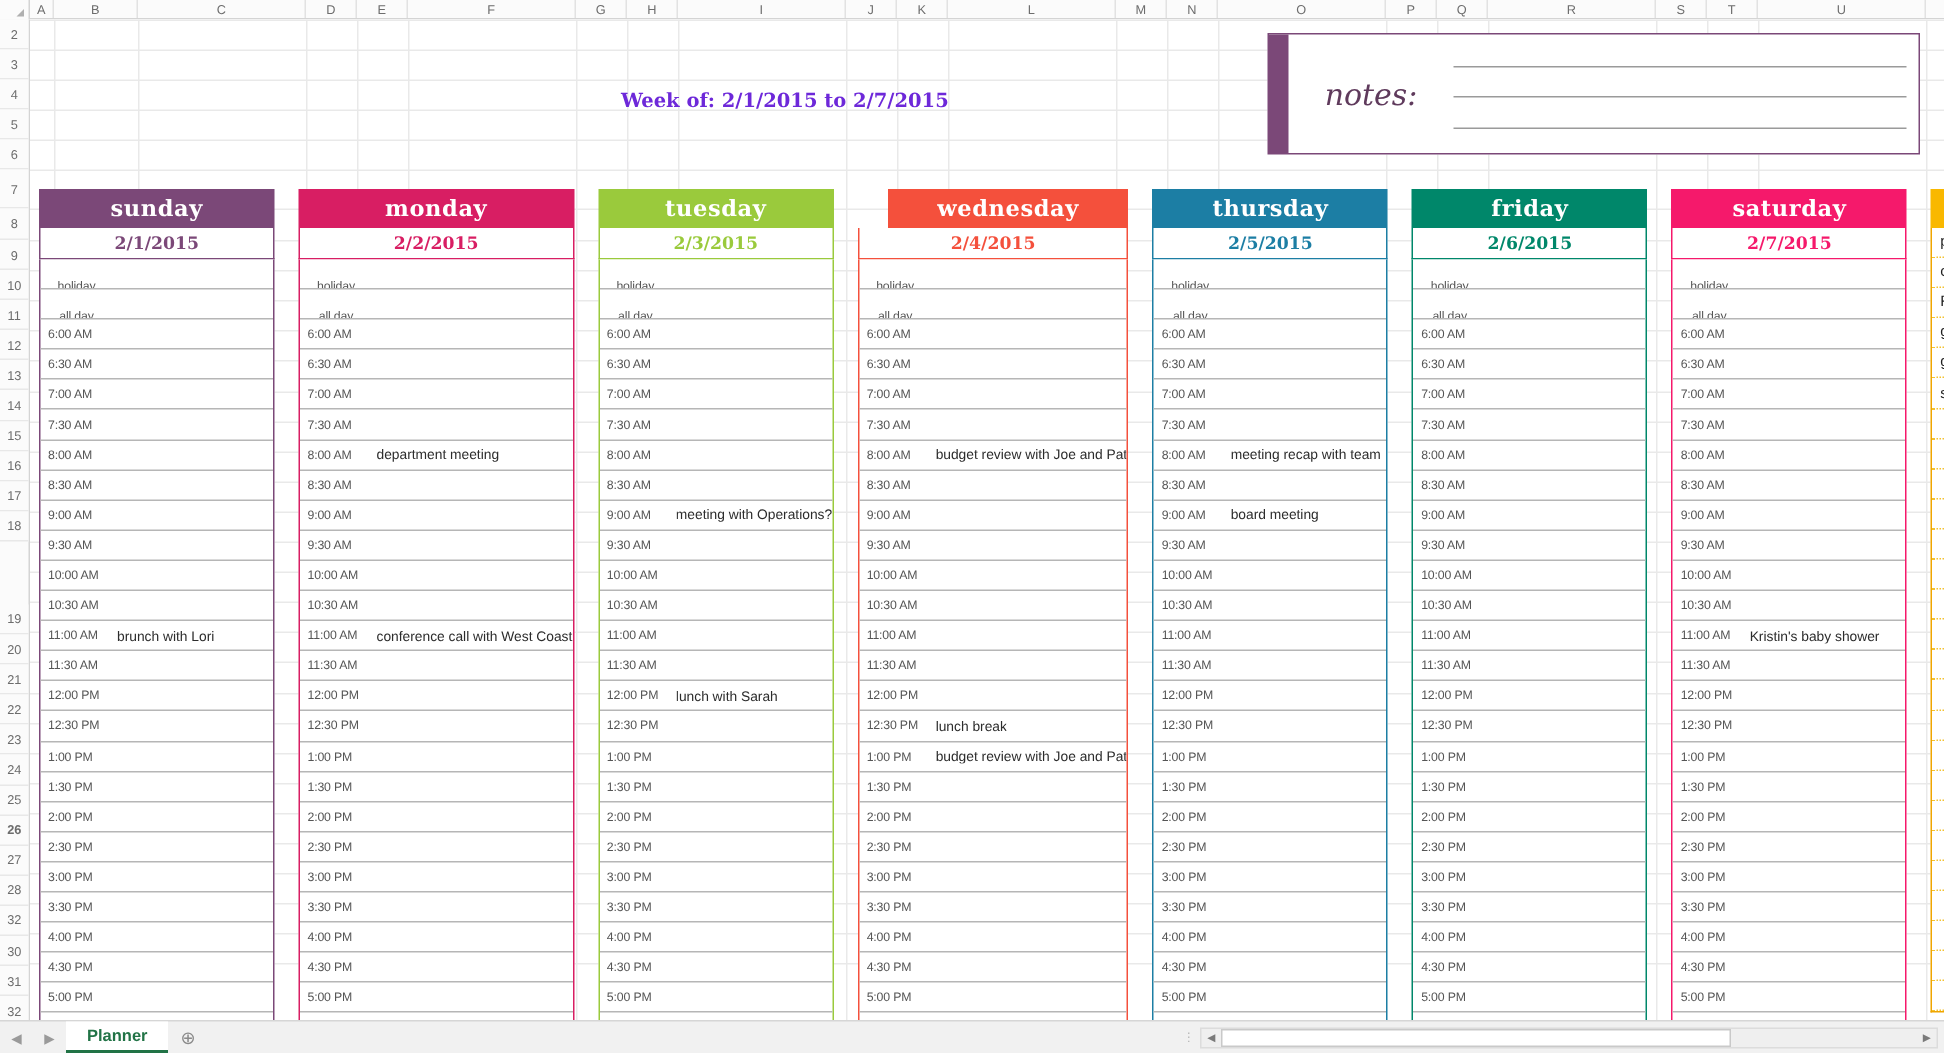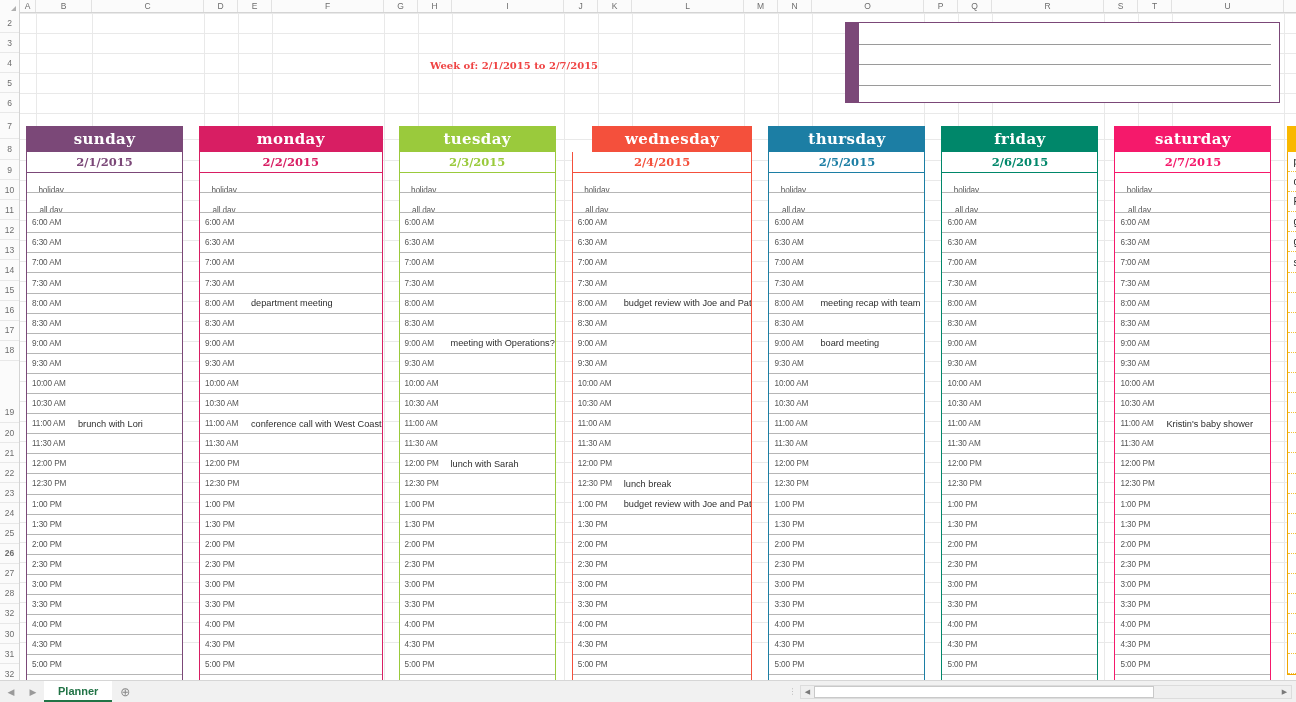--- a/index.html
+++ b/index.html
@@ -58,23 +58,23 @@
     font-style: italic; font-size: 50px; color: #7B4878;
     letter-spacing: -1px; line-height: 1;
     position: absolute; left: 6px; top: 14px;
   }
   #title-planner {
     font-family: "DejaVu Serif", serif;
     font-weight: bold; font-size: 52px; color: #7B4878;
     line-height: 1; position: absolute; left: 148px; top: 16px;
   }
   #week-of {
-    position: absolute; left: 410px; top: 47px;
+    position: absolute; left: 394px; top: 47px;
     font-family: "DejaVu Serif", serif; font-weight: bold;
-    font-size: 10px; color: #ef4444; white-space: nowrap;
+    font-size: 13px; color: #6d28d9; white-space: nowrap;
   }
 
   
   #notesbox {
     position: absolute; left: 825px; top: 9px; width: 435px; height: 81px;
     border: 1.5px solid #7B4878; background: #fff; display: flex;
   }
   #notesbox-bar { width: 13px; background: #7B4878; flex: 0 0 13px; }
   #notesbox-label {
     font-family: "DejaVu Serif", serif; font-style: italic;
@@ -275,20 +275,21 @@
       <div class="gridline-v" style="left: 252px;"></div>
       <div class="gridline-v" style="left: 218px;"></div>
       <div class="gridline-v" style="left: 184px;"></div>
       <div class="gridline-v" style="left: 72px;"></div>
       <div class="gridline-v" style="left: 16px;"></div>
 
     <div id="week-of">Week of: 2/1/2015 to 2/7/2015</div>
 
     <div id="notesbox">
       <div id="notesbox-bar"></div>
+      <div id="notesbox-label">notes:</div>
       <div id="notesbox-lines">
           <div class="notesline"></div>
           <div class="notesline"></div>
           <div class="notesline"></div>
         </div>
     </div>
 
     <div id="calendar">
         <div class="daycol" style="flex: 0 0 157px;">
           <div class="dayhead" style="background: rgb(123, 72, 120);">sunday</div>

